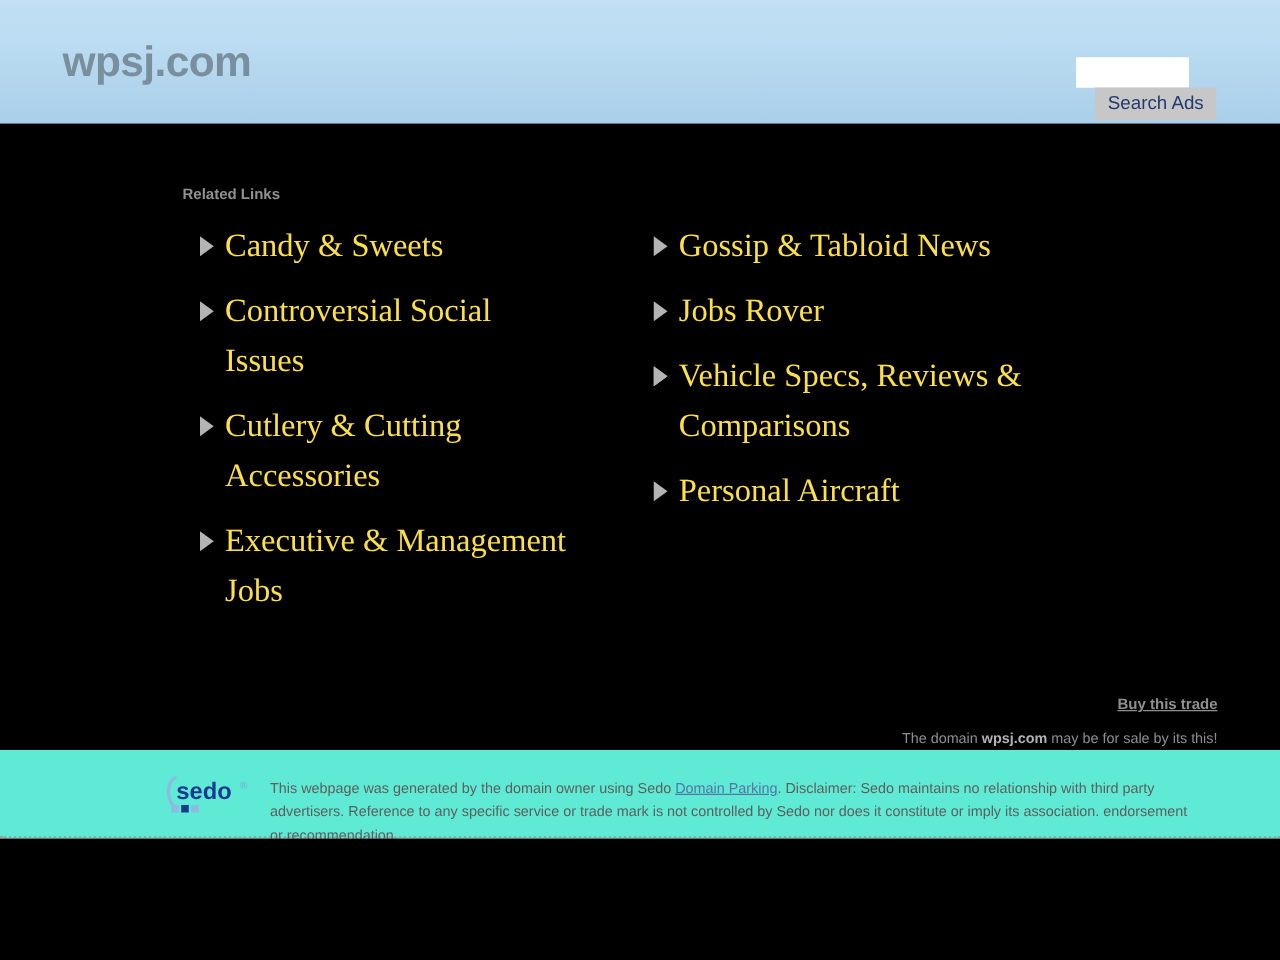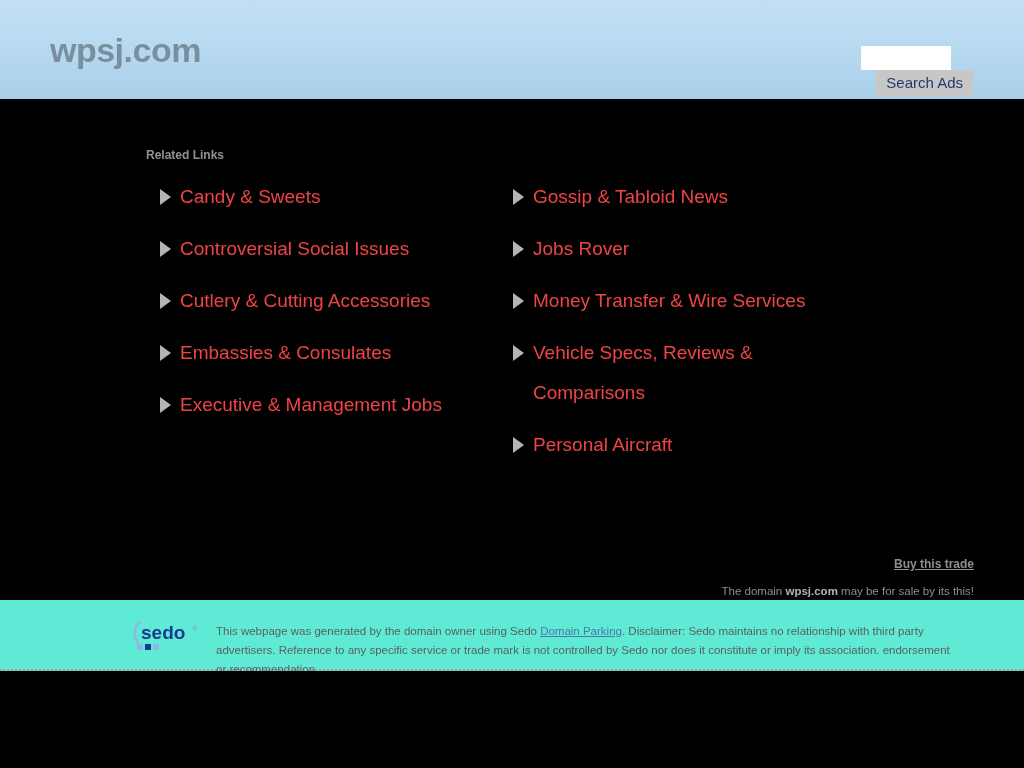--- a/index.html
+++ b/index.html
@@ -107,32 +107,32 @@
     left: 146px;
     top: 78px;
     width: 760px;
   }
   .links-col {
     position: absolute;
     top: 0;
     width: 360px;
   }
   .col-left  { left: 0px; }
-  .col-right { left: 353px; }
+  .col-right { left: 363px; }
 
   .link-item {
     position: relative;
     display: block;
     padding-left: 34px;
     margin-bottom: 12px;
-    color: #ef4444;
-    font-size: 19px;
+    color: #fde047;
+    font-size: 26px;
     line-height: 40px;
     text-decoration: none;
-    font-family: Liberation Sans, sans-serif;
+    font-family: Liberation Serif, serif;
     cursor: pointer;
   }
   .link-item .bullet {
     position: absolute;
     left: 14px;
     top: 12px;
     width: 0;
     height: 0;
     border-top: 8px solid transparent;
     border-bottom: 8px solid transparent;
@@ -249,40 +249,35 @@
         <a class="link-item">
           <span class="bullet"></span>
           <span class="label">Controversial Social Issues</span>
         </a>
         <a class="link-item">
           <span class="bullet"></span>
           <span class="label">Cutlery &amp; Cutting Accessories</span>
         </a>
         <a class="link-item">
           <span class="bullet"></span>
-          <span class="label">Embassies &amp; Consulates</span>
-        </a>
-        <a class="link-item">
-          <span class="bullet"></span>
           <span class="label">Executive &amp; Management Jobs</span>
         </a>
       </div>
 
       <div class="links-col col-right">
         <a class="link-item">
           <span class="bullet"></span>
           <span class="label">Gossip &amp; Tabloid News</span>
         </a>
         <a class="link-item">
           <span class="bullet"></span>
           <span class="label">Jobs Rover</span>
         </a>
         <a class="link-item">
           <span class="bullet"></span>
-          <span class="label">Money Transfer &amp; Wire Services</span>
         </a>
         <a class="link-item">
           <span class="bullet"></span>
           <span class="label">Vehicle Specs, Reviews &amp; Comparisons</span>
         </a>
         <a class="link-item">
           <span class="bullet"></span>
           <span class="label">Personal Aircraft</span>
         </a>
       </div>

